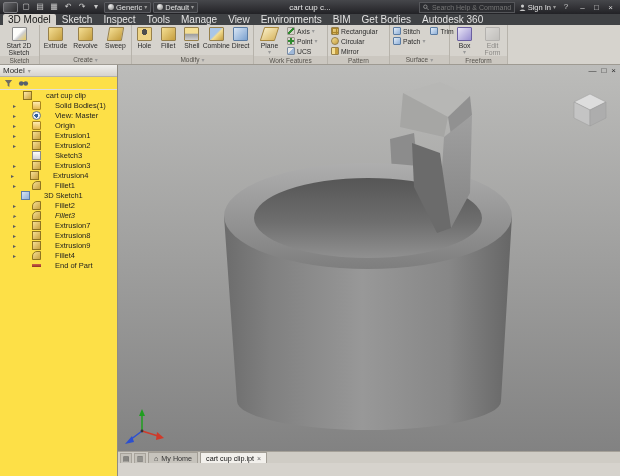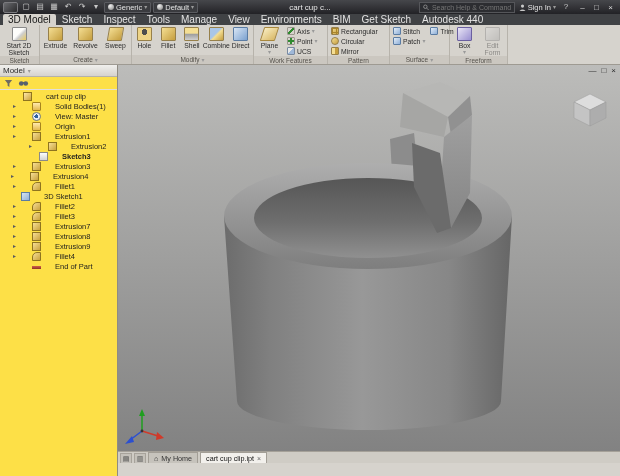--- a/index.html
+++ b/index.html
@@ -59,21 +59,21 @@
   [data-icon="box"]{background:linear-gradient(135deg,#e9e5f6,#998fd0);border-color:#6a5fa0}
   [data-icon="editform"]{background:linear-gradient(135deg,#e0e0e0,#a8a8a8);border-color:#8a8a8a}
   .rfiller{flex:1;border-right:0}
 
   
   .main{display:flex;flex:1;min-height:0}
   .browser{width:118px;background:#fde047;border-right:1px solid #8f8b83;display:flex;flex-direction:column;flex:0 0 118px}
   .bheader{height:12px;background:linear-gradient(#f0efed,#d6d3ce);border-bottom:1px solid #b5b1aa;display:flex;align-items:center;font-size:8px;color:#2e2e2e;padding:0 3px;gap:3px;flex:0 0 12px}
   .btoolbar{height:13px;display:flex;align-items:center;gap:5px;padding:0 4px;border-bottom:1px solid #e2dfda;flex:0 0 13px}
   .btree{flex:1;overflow:hidden;padding-top:1px}
-  .trow{display:flex;align-items:center;height:10px;font-size:7.5px;color:#1d1d1d;gap:14px;white-space:nowrap}
+  .trow{display:flex;height:10px;font-size:7.5px;color:#1d1d1d;gap:14px;white-space:nowrap}
   .twist{width:7px;flex:0 0 7px;font-size:6px;color:#5d5d5d;text-align:center;line-height:10px}
   .ticon{width:9px;height:9px;flex:0 0 9px}
   .ticon[data-icon="part"]{background:linear-gradient(135deg,#ffe9a8,#caa23c);border:1px solid #8f7420}
   .ticon[data-icon="folder"],.ticon[data-icon="origin"]{background:linear-gradient(#ffeaae,#e4ba50);border:1px solid #a8851f;border-radius:1px}
   .ticon[data-icon="eye"]{background:radial-gradient(circle at 50% 50%,#2f5f9e 0 2px,#e9eff6 2px 4px,#98a2ae 4px);border-radius:50%;border:1px solid #6d7886}
   .ticon[data-icon="extrusion"]{background:linear-gradient(135deg,#f7df95,#c9a23f);border:1px solid #8f7420}
   .ticon[data-icon="sketch"]{background:linear-gradient(#fdfdfd,#d4d4d4);border:1px solid #8a8a8a}
   .ticon[data-icon="sketch3d"]{background:linear-gradient(135deg,#d8e4f2,#8fb0d8);border:1px solid #5b7ca3}
   .ticon[data-icon="fillet"]{background:linear-gradient(135deg,#f7df95,#c9a23f);border:1px solid #8f7420;border-radius:5px 0 0 0}
   .ticon[data-icon="eop"]{background:linear-gradient(#d2604a,#8f3425);height:3px;margin-top:3px;border:0}
@@ -144,22 +144,22 @@
 
   <div class="tabrow">
       <span class="rtab active">3D Model</span>
       <span class="rtab">Sketch</span>
       <span class="rtab">Inspect</span>
       <span class="rtab">Tools</span>
       <span class="rtab">Manage</span>
       <span class="rtab">View</span>
       <span class="rtab">Environments</span>
       <span class="rtab">BIM</span>
-      <span class="rtab">Get Sketch</span>
-      <span class="rtab">Autodesk 440</span>
+      <span class="rtab">Get Bodies</span>
+      <span class="rtab">Autodesk 360</span>
     </div>
 
   <div class="ribbon">
 
     <div class="rpanel" style="width:40px">
       <div class="rp-body">
         <div class="bigbtn wrap" style="width:36px">
           <span class="bicon" data-icon="sketch2d"></span>
           <span>Start 2D Sketch</span>
         </div>
@@ -352,26 +352,26 @@
           <div class="trow" style="padding-left: 11px;">
             <span class="twist">▸</span>
             <span class="ticon" data-icon="origin"></span>
             <span class="tlabel">Origin</span>
           </div>
           <div class="trow" style="padding-left: 11px;">
             <span class="twist">▸</span>
             <span class="ticon" data-icon="extrusion"></span>
             <span class="tlabel">Extrusion1</span>
           </div>
-          <div class="trow" style="padding-left: 27px;">
+          <div class="trow" style="padding-left: 11px;">
             <span class="twist">▸</span>
             <span class="ticon" data-icon="extrusion"></span>
             <span class="tlabel">Extrusion2</span>
           </div>
-          <div class="trow" style="padding-left: 18px; font-weight: bold;">
+          <div class="trow" style="padding-left: 11px;">
             <span class="twist"></span>
             <span class="ticon" data-icon="sketch"></span>
             <span class="tlabel">Sketch3</span>
           </div>
           <div class="trow" style="padding-left: 11px;">
             <span class="twist">▸</span>
             <span class="ticon" data-icon="extrusion"></span>
             <span class="tlabel">Extrusion3</span>
           </div>
           <div class="trow" style="padding-left: 9px;">
@@ -387,21 +387,21 @@
           <div class="trow" style="">
             <span class="twist"></span>
             <span class="ticon" data-icon="sketch3d"></span>
             <span class="tlabel">3D Sketch1</span>
           </div>
           <div class="trow" style="padding-left: 11px;">
             <span class="twist">▸</span>
             <span class="ticon" data-icon="fillet"></span>
             <span class="tlabel">Fillet2</span>
           </div>
-          <div class="trow" style="padding-left: 11px;">
+          <div class="trow" style="padding-left: 11px; font-style: italic;">
             <span class="twist">▸</span>
             <span class="ticon" data-icon="fillet"></span>
             <span class="tlabel">Fillet3</span>
           </div>
           <div class="trow" style="padding-left: 11px;">
             <span class="twist">▸</span>
             <span class="ticon" data-icon="extrusion"></span>
             <span class="tlabel">Extrusion7</span>
           </div>
           <div class="trow" style="padding-left: 11px;">

